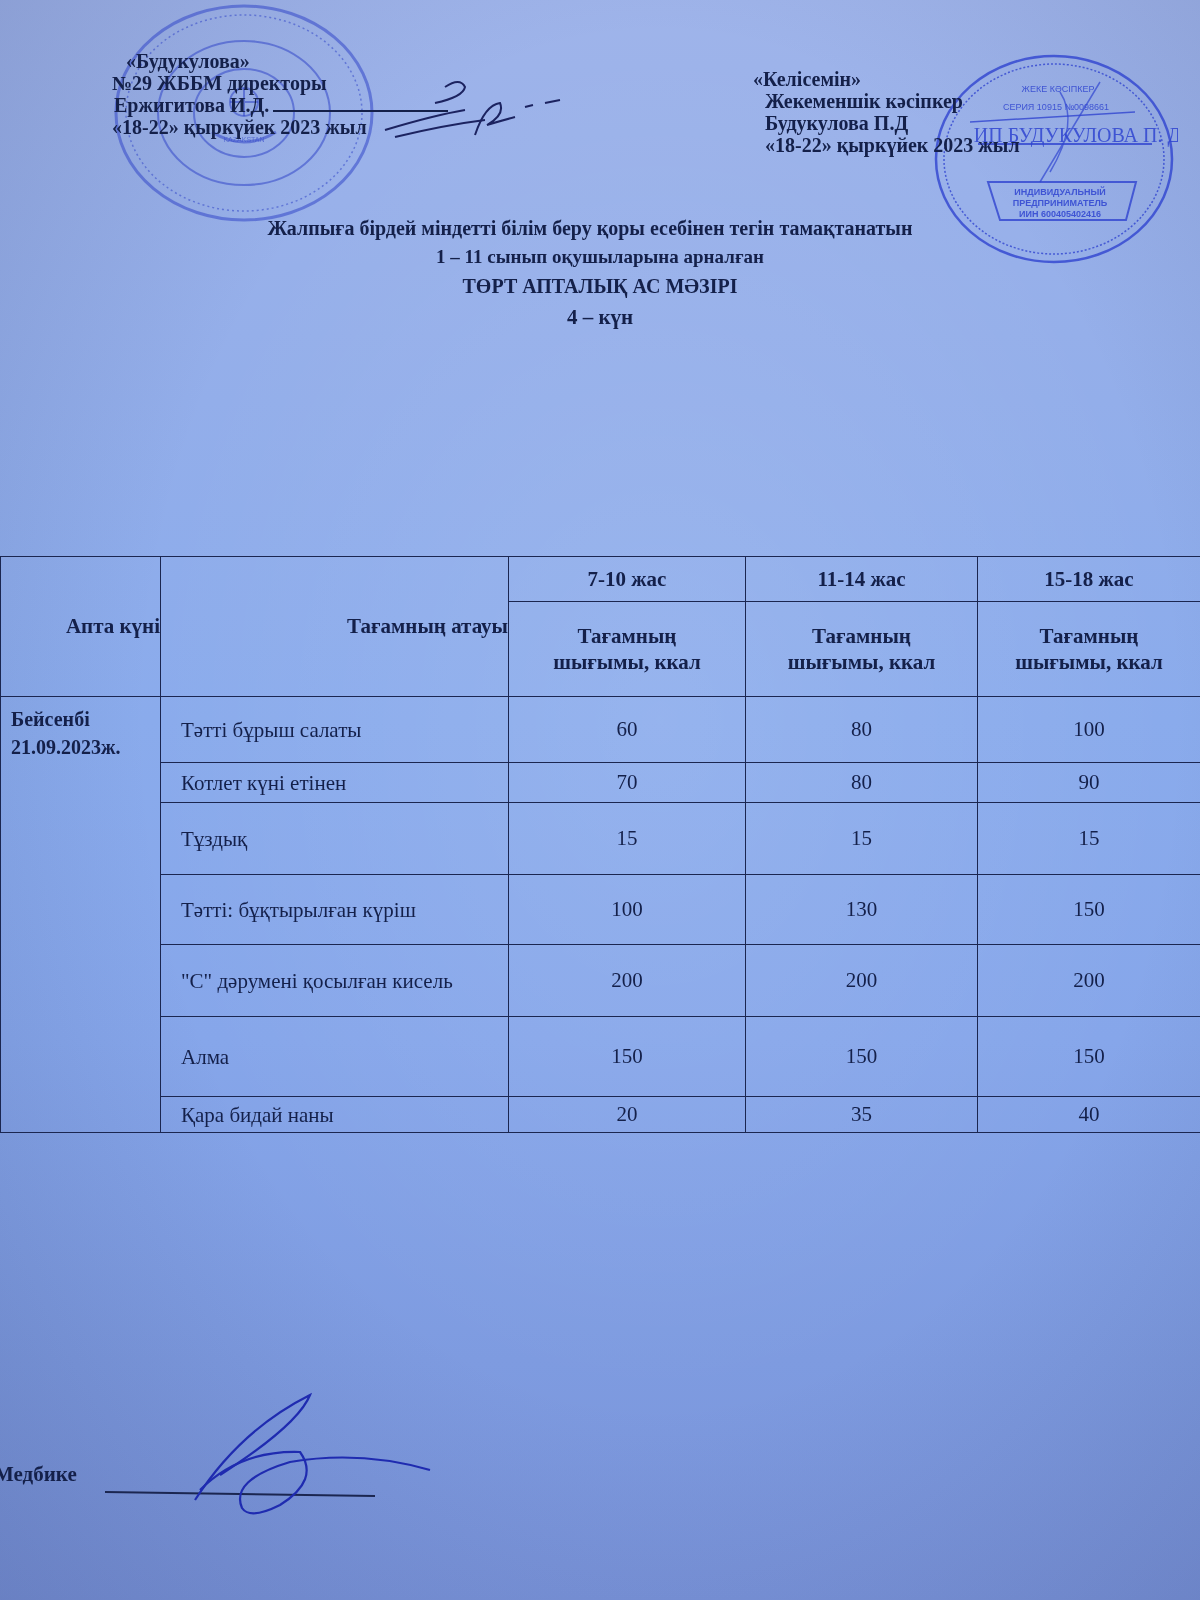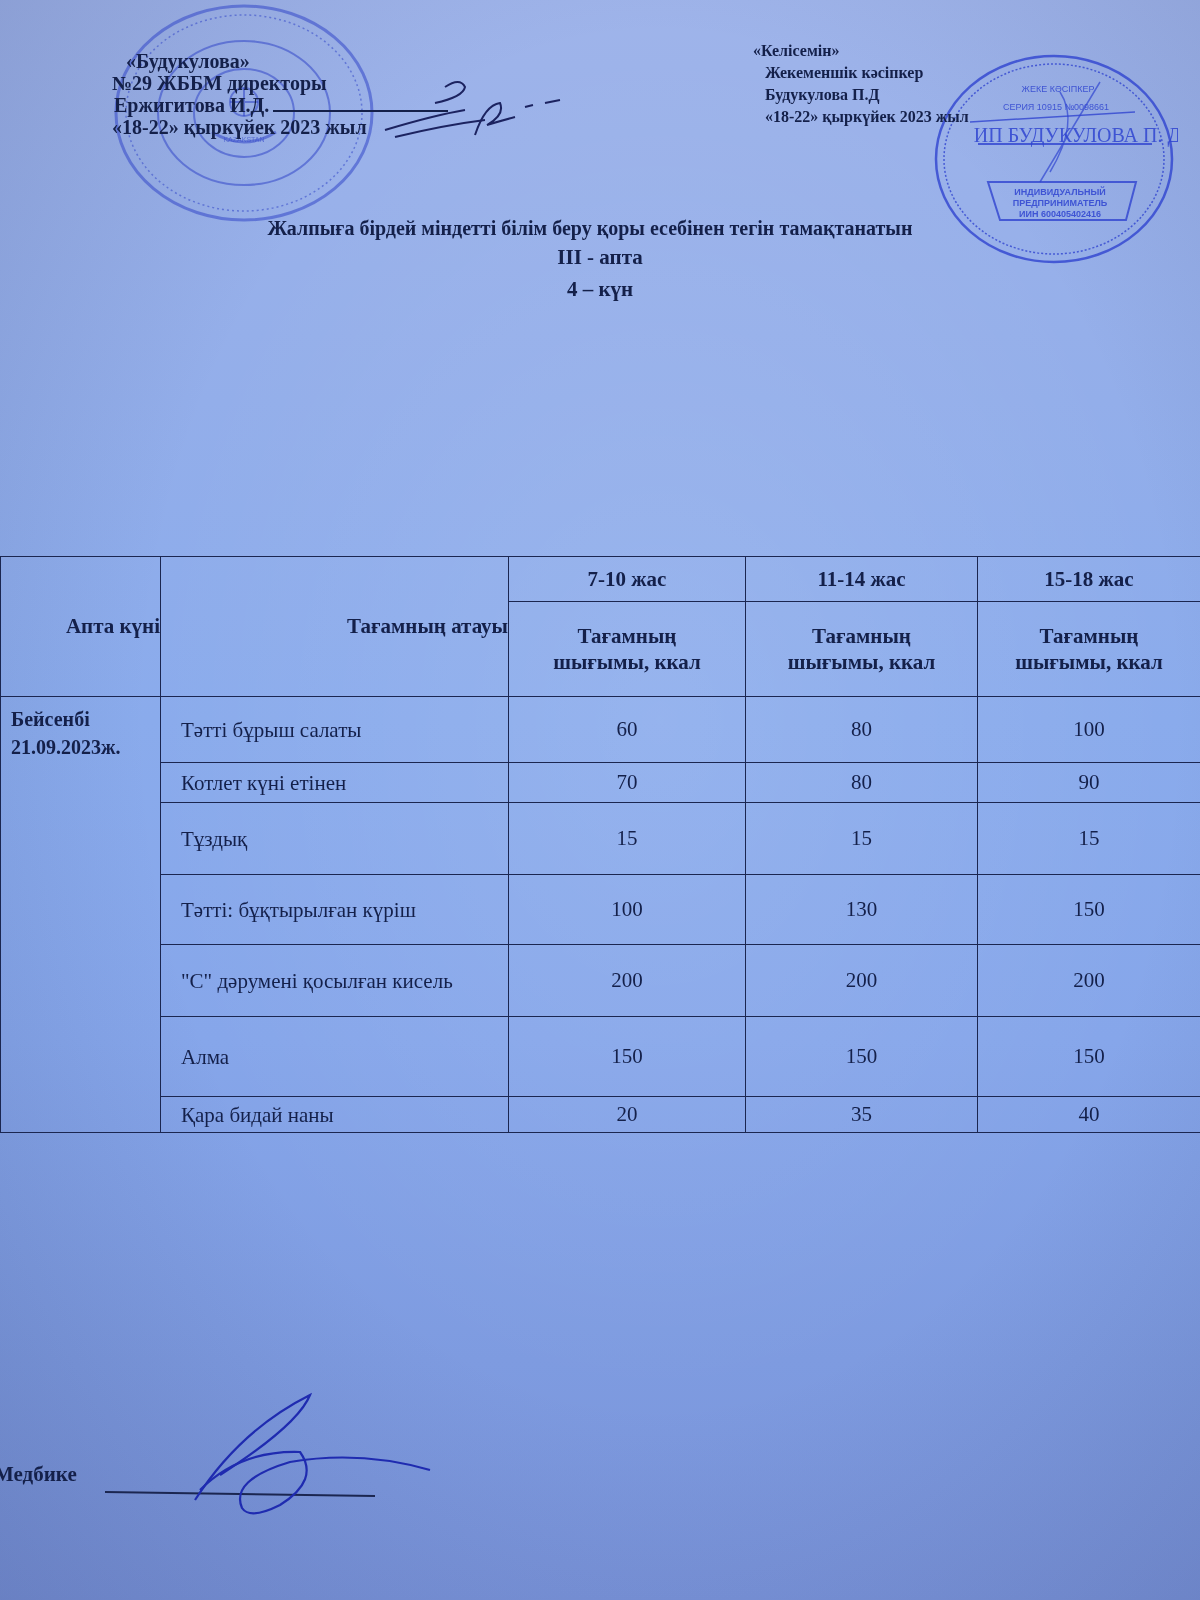--- a/index.html
+++ b/index.html
@@ -15,21 +15,21 @@
   }
 
   
   .approve { position: absolute; left: 112px; top: 50px; font-size: 20px; font-weight: bold; line-height: 22px; }
   .approve div { white-space: nowrap; }
   .approve .l1 { padding-left: 14px; }
   .approve .l3 { padding-left: 2px; }
   .approve .l4 { padding-left: 0; }
   .sig-line { display: inline-block; width: 175px; border-bottom: 2px solid #14204a; margin-left: 4px; vertical-align: baseline; }
 
-  .agree { position: absolute; left: 765px; top: 40px; font-size: 16px; font-weight: bold; line-height: 22px; }
+  .agree { position: absolute; left: 765px; top: 68px; font-size: 20px; font-weight: bold; line-height: 22px; }
   .agree div { white-space: nowrap; }
   .agree .l1 { margin-left: -12px; }
 
   .title-block { position: absolute; left: 0; top: 215px; width: 1200px; text-align: center; font-weight: bold; }
   .title-block .t1 { position: relative; left: -10px; font-size: 20px; line-height: 26px; }
   .title-block .t2 { font-size: 19px; line-height: 28px; margin-top: 2px; }
   .title-block .t3 { font-size: 20px; line-height: 30px; }
   .title-block .t4 { font-size: 21px; line-height: 32px; }
   .title-block .t5 { font-size: 21px; line-height: 32px; }
 
@@ -112,21 +112,22 @@
 
 <div class="agree">
   <div class="l1">«Келісемін»</div>
   <div>Жекеменшік кәсіпкер</div>
   <div>Будукулова П.Д</div>
   <div>«18-22» қыркүйек 2023 жыл</div>
 </div>
 
 <div class="title-block">
   <div class="t1">Жалпыға бірдей міндетті білім беру қоры есебінен тегін тамақтанатын</div>
-  <div class="t4">III - апта</div>
+  <div class="t2">1 – 11 сынып оқушыларына арналған</div>
+  <div class="t3">ТӨРТ АПТАЛЫҚ АС МӘЗІРІ</div>
   <div class="t5">4 – күн</div>
 </div>
 
 <table class="menu">
   <colgroup>
     <col style="width:160px">
       <col style="width:348px">
       <col style="width:237px">
       <col style="width:232px">
       <col style="width:223px">

